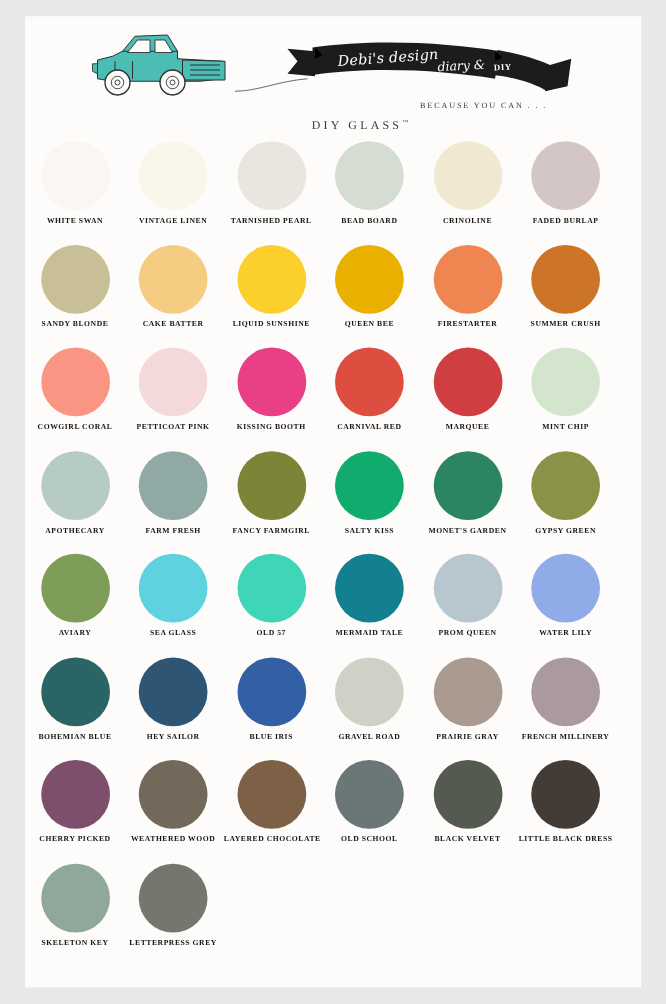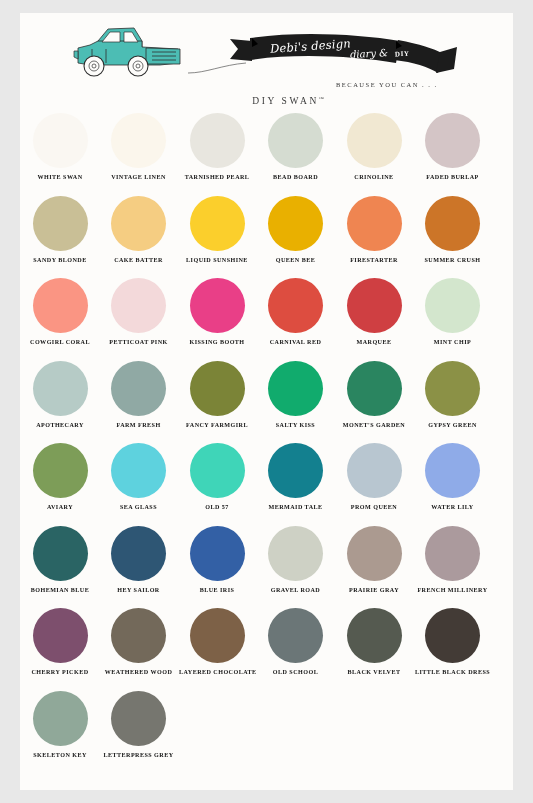--- a/index.html
+++ b/index.html
@@ -239,21 +239,21 @@
           <path d="M212 23 L229 18 L226 40 L208 44 Z"></path>
           <path d="M24 9 L30 15 L24 18 Z" fill="#000"></path>
           <path d="M168 12 L174 17 L168 20 Z" fill="#000"></path>
         </g>
       </svg>
     </div>
     <div class="banner-text-1">Debi's design</div>
     <div class="banner-text-2">diary &amp;</div>
     <div class="banner-text-3">DIY</div>
 
-    <div class="brand-sub"><span>DIY SWAN</span><sup>™</sup></div>
+    <div class="brand-sub"><span>DIY GLASS</span><sup>™</sup></div>
     <div class="tagline">BECAUSE YOU CAN . . .</div>
   </div>
 
   <div class="grid">
       <div class="row">
         <div class="cell" style="left: 2px;">
           <div class="dot" title="WHITE SWAN" style="background: rgb(250, 247, 242);"></div>
           <div class="cap">WHITE SWAN</div>
         </div>
         <div class="cell" style="left: 80.5px;">

